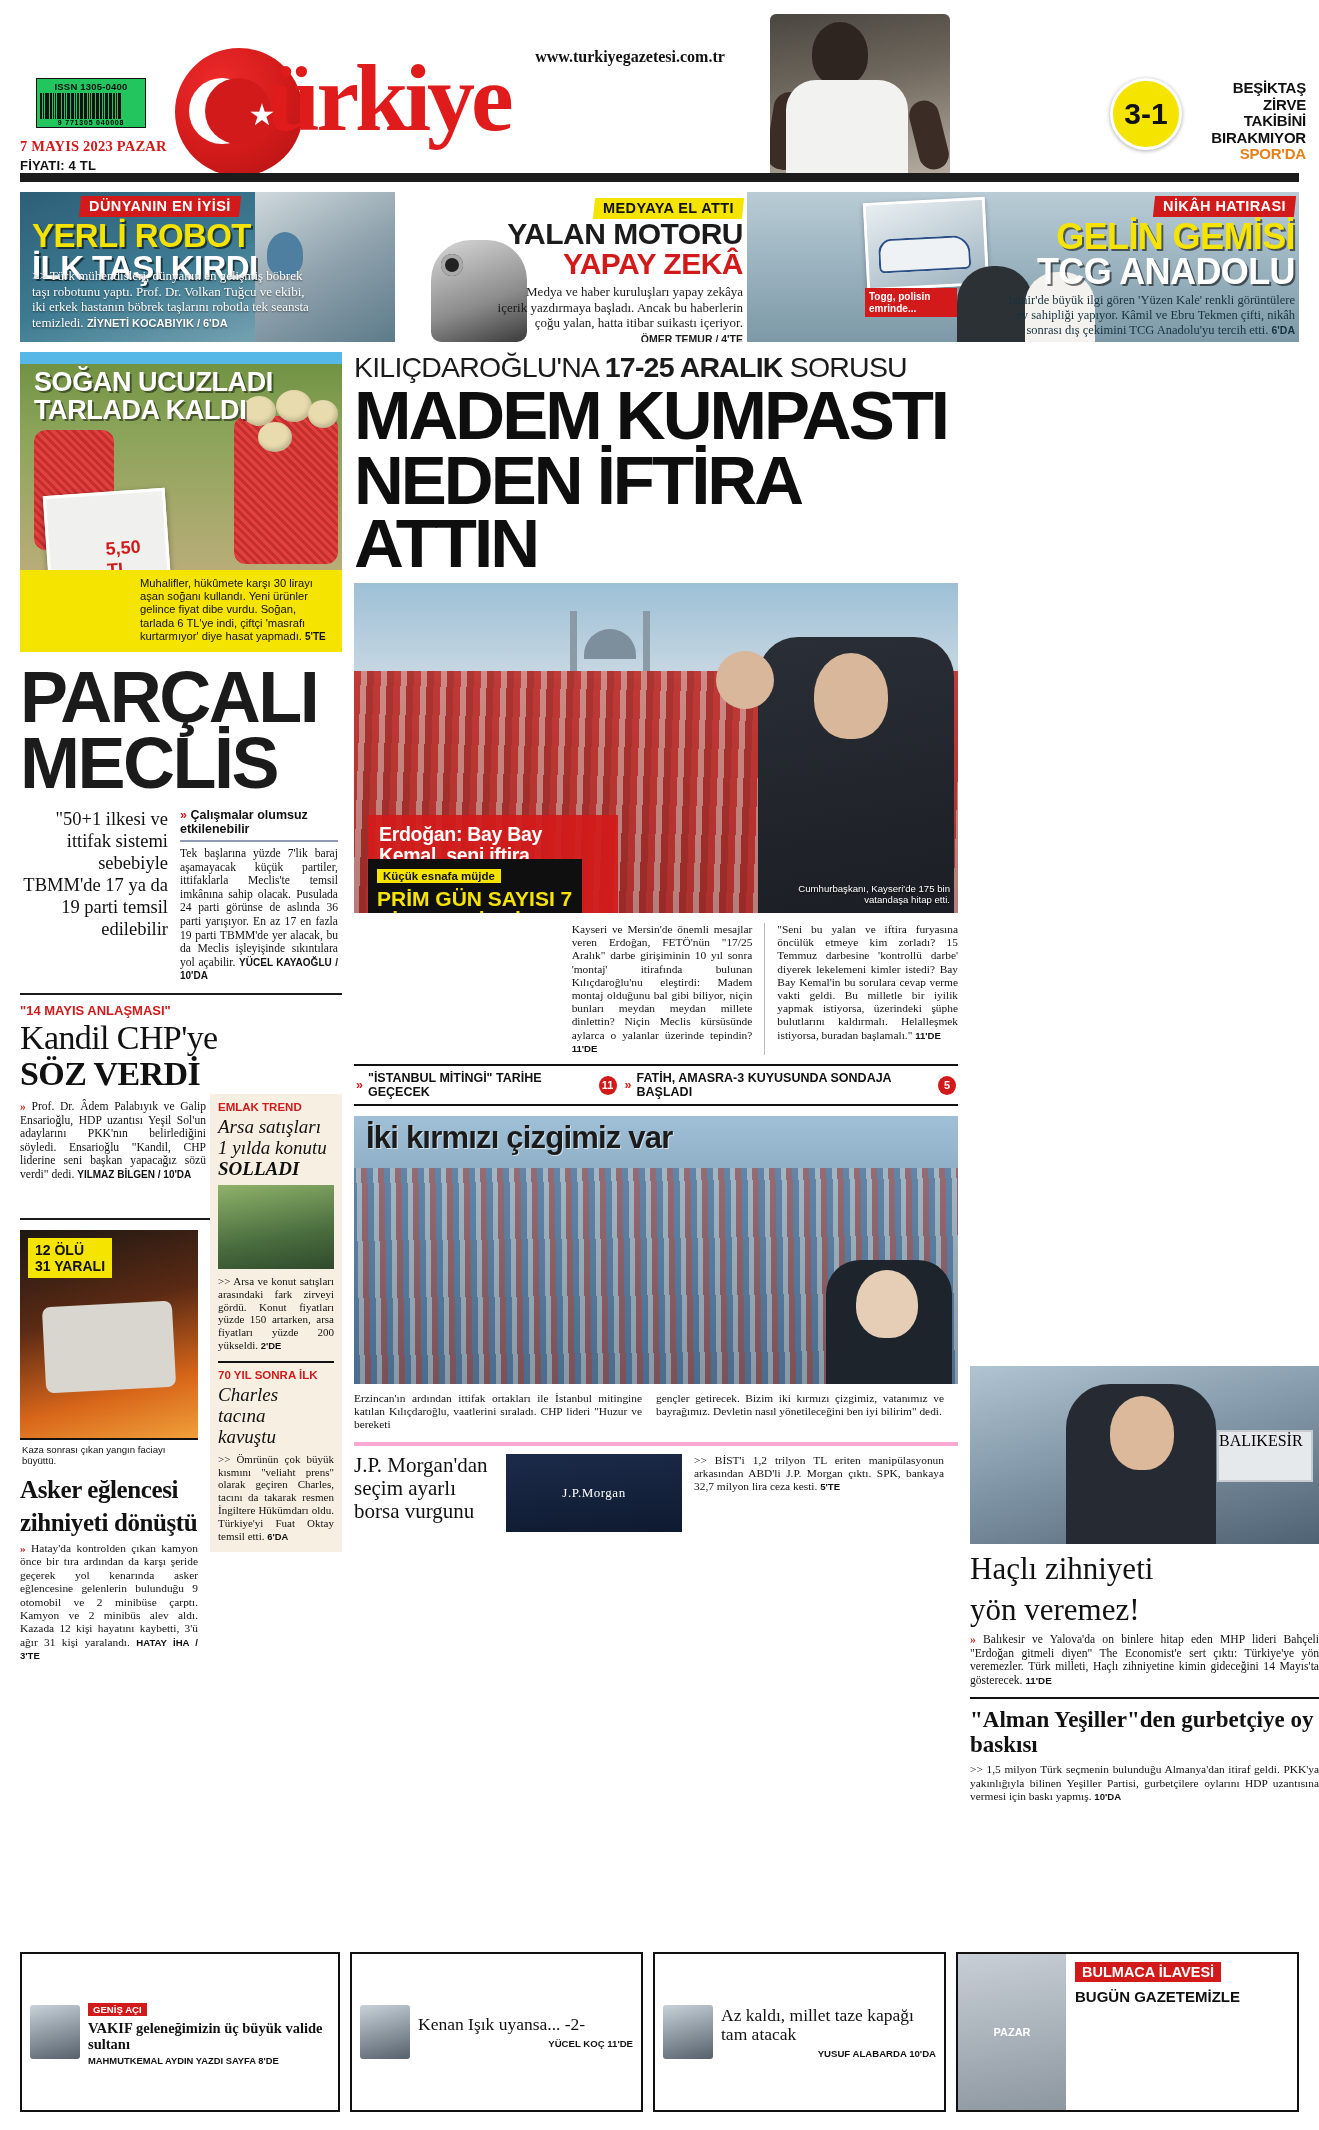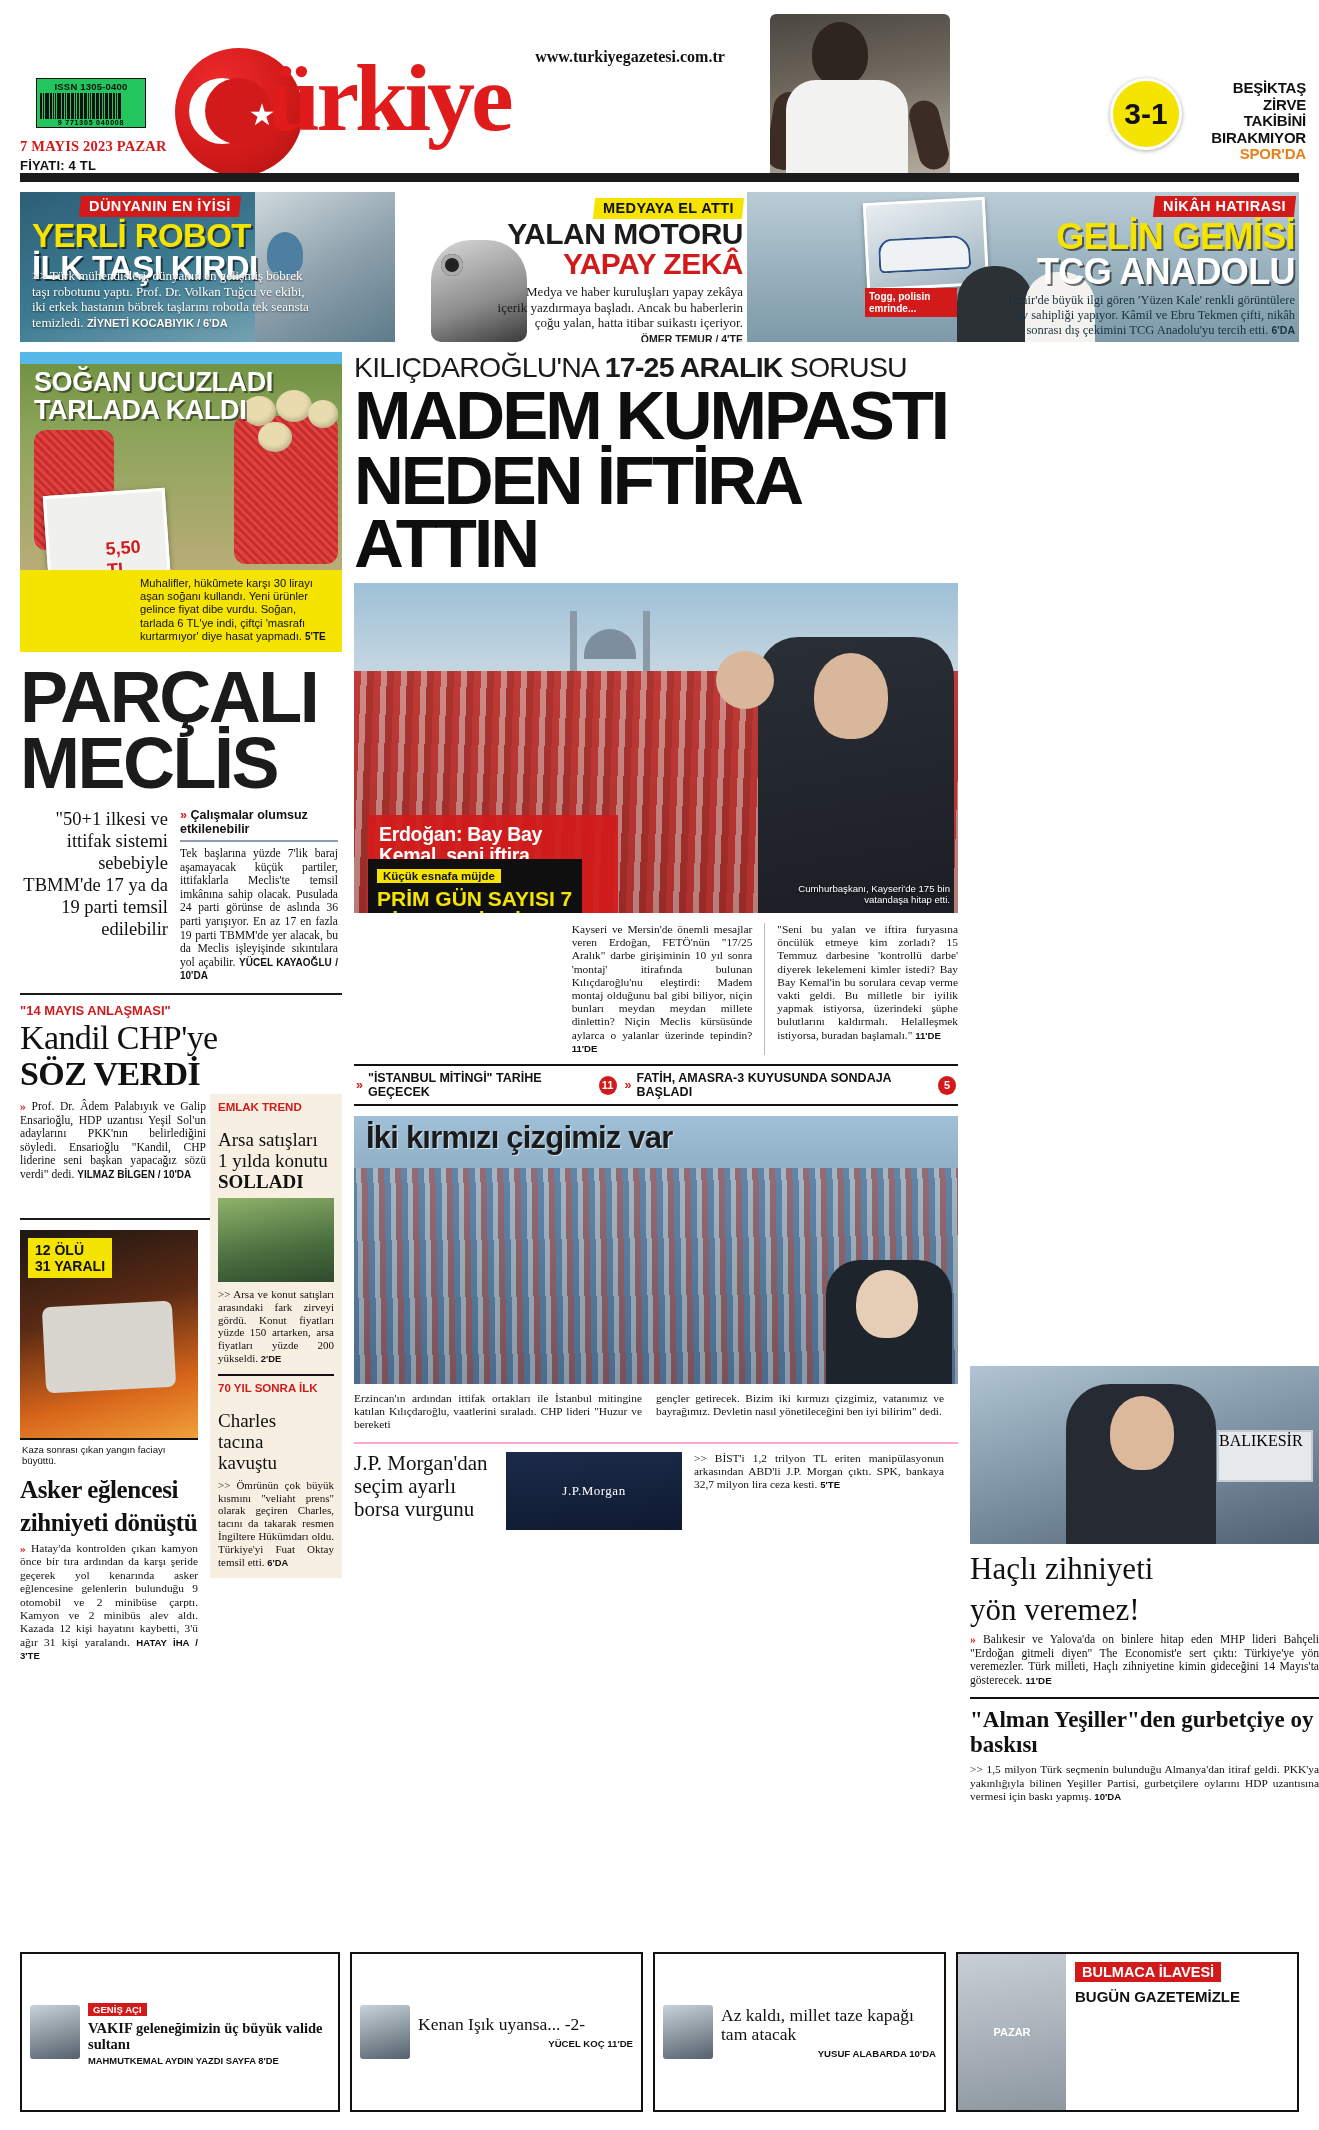--- a/index.html
+++ b/index.html
@@ -204,22 +204,22 @@
   .acc-head { margin-top:6px; font-family:"Liberation Serif",serif; font-weight:700;
               font-size:25px; line-height:27px; color:#111; letter-spacing:-.4px; }
   .acc-body { margin-top:6px; width:178px; font-family:"Liberation Serif",serif; font-size:11.4px;
               line-height:13.4px; text-align:justify; color:#111; }
   .acc-body .chev { color:#d21a1a; font-weight:700; }
   .acc-body b { font-family:"Liberation Sans",sans-serif; font-size:9.6px; }
 
   
   .emlak { position:absolute; left:190px; top:742px; width:132px; background:#f7f0e2; padding:7px 8px 9px; }
   .emlak-k { font-family:"Liberation Sans",sans-serif; font-weight:700; font-size:11.5px; color:#d21a1a; }
-  .emlak h3 { margin-top:16px; font-family:"Liberation Serif",serif; font-size:19px;
-              line-height:21px; color:#111; font-weight:400; }
+  .emlak h3 { margin-top:3px; font-family:"Liberation Serif",serif; font-size:19px;
+              line-height:21px; color:#111; font-weight:400;font-style:italic; }
   .emlak h3 b { font-weight:700; }
   .emlak-img { margin-top:6px; width:116px; height:84px;
                background:linear-gradient(170deg,#8fb26a 0%, #4a6e3f 60%, #2f4a2c 100%); }
   .emlak-body { margin-top:6px; font-family:"Liberation Serif",serif; font-size:11px;
                 line-height:12.8px; text-align:justify; color:#111; }
   .emlak-body b { font-family:"Liberation Sans",sans-serif; font-size:9.4px; }
   .emlak-div { height:2px; background:#111; margin:8px 0 6px; }
   .charles h3 { font-family:"Liberation Serif",serif; font-size:19px; line-height:21px; color:#111; }
 
   
@@ -288,21 +288,21 @@
                 repeating-linear-gradient(89deg, rgba(70,120,170,.5) 0 6px, rgba(225,235,240,.4) 6px 11px, rgba(180,60,55,.45) 11px 17px),
                 linear-gradient(180deg,#7b93a6 0%,#4d6071 100%); }
   .ik-kk { position:absolute; right:6px; bottom:0; width:126px; height:124px;
            background:#1e242c; border-radius:34px 34px 0 0; }
   .ik-kk:before { content:""; position:absolute; left:30px; top:10px; width:62px; height:68px;
                   border-radius:50% 50% 45% 45%; background:#e6cdb6; }
   .ik-cols { display:flex; gap:14px; margin-top:8px; }
   .ik-col { width:288px; font-family:"Liberation Serif",serif; font-size:11.4px;
             line-height:13.2px; text-align:justify; color:#111; }
 
-  .jpm { display:flex; gap:12px; margin-top:10px; border-top:2px solid #f9a8d4; padding-top:8px; }
+  .jpm { display:flex; gap:12px; margin-top:10px; border-top:4px solid #f9a8d4; padding-top:8px; }
   .jpm-h { width:140px; font-family:"Liberation Serif",serif; font-size:21px;
            line-height:23px; color:#111; }
   .jpm-img { width:176px; height:78px; background:linear-gradient(175deg,#1c2b4a 0%, #0e1a30 100%);
              position:relative; }
   .jpm-img span { position:absolute; left:50%; top:50%; transform:translate(-50%,-50%);
                   color:#fff; font-family:"Liberation Serif",serif; font-size:13px; letter-spacing:.5px; }
   .jpm-b { width:250px; font-family:"Liberation Serif",serif; font-size:11.4px;
            line-height:13.2px; text-align:justify; color:#111; }
   .jpm-b b { font-family:"Liberation Sans",sans-serif; font-size:9.6px; }
 

